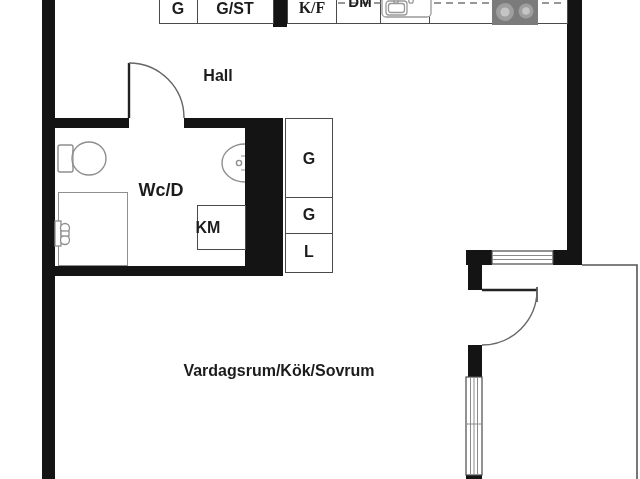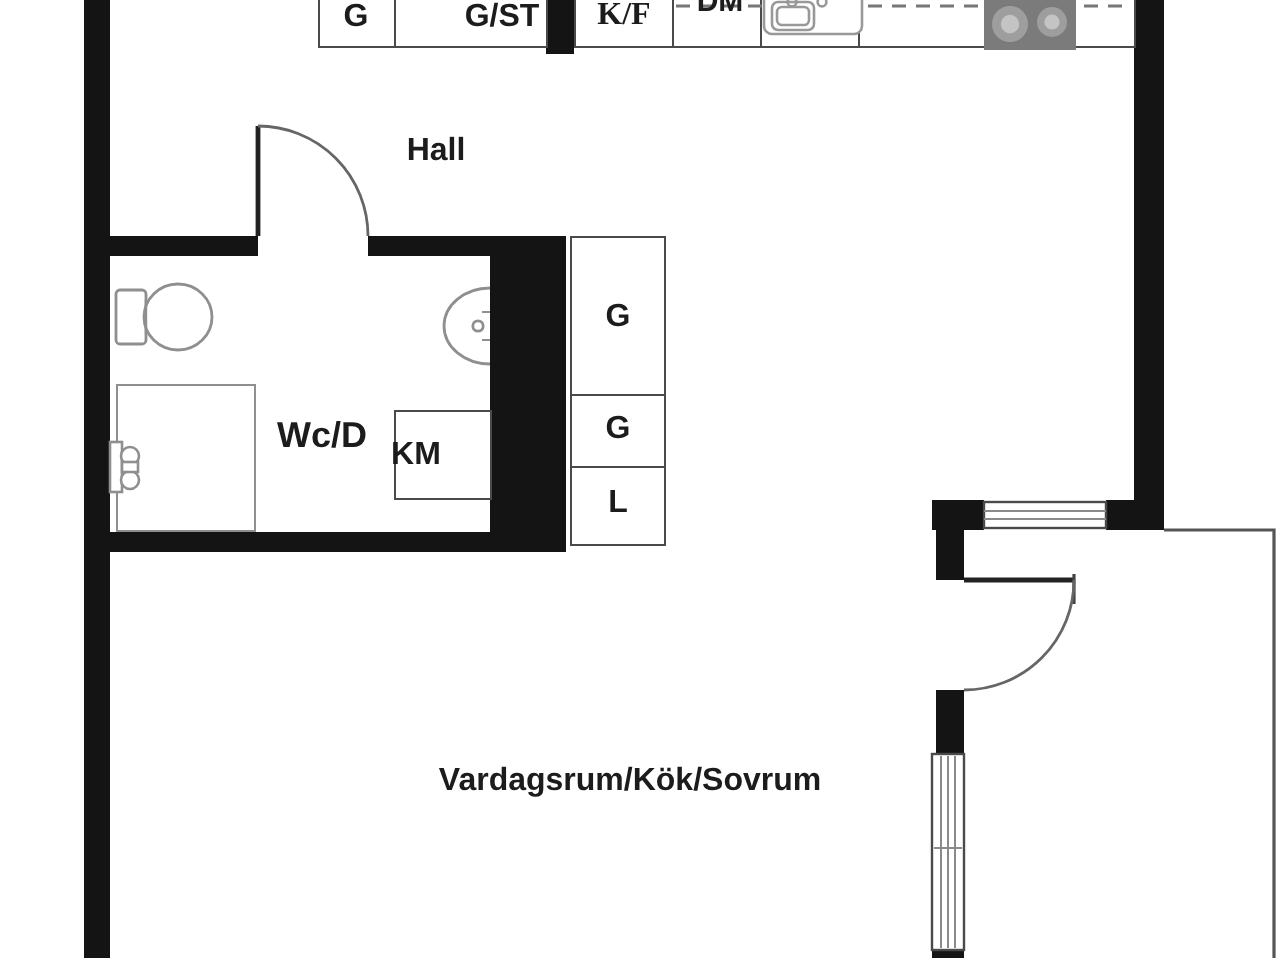--- a/index.html
+++ b/index.html
@@ -10,21 +10,21 @@
   .wall{position:absolute;background:#141414;}
   .cell{position:absolute;border:1px solid #4a4a4a;box-sizing:border-box;background:transparent;}
   .cell.no-top{border-top:none;}
   .cell.light{border-color:#8f8f8f;}
   .lbl{
     position:absolute;transform:translate(-50%,-50%);
     font-weight:bold;color:#1c1c1c;white-space:nowrap;letter-spacing:0px;
   }
   .lbl.sm{font-size:15px;}
   .lbl.md{font-size:16px;}
-  .lbl.lg{font-size:18px;margin-top:28px;}
+  .lbl.lg{font-size:18px;}
   svg.overlay{position:absolute;left:0;top:0;}
 </style>
 </head>
 <body>
 
 <div id="plan">
 
   <div class="wall" style="left:42px;top:0;width:13px;height:479px;"></div>
   <div class="wall" style="left:273px;top:0;width:14px;height:27px;"></div>
   <div class="wall" style="left:567px;top:0;width:15px;height:265px;"></div>
@@ -106,24 +106,24 @@
     <g>
       <rect x="492" y="-3" width="46" height="28" fill="#7b7b7b"></rect>
       <circle cx="505" cy="12" r="9" fill="#9e9e9e"></circle>
       <circle cx="505" cy="12" r="4.6" fill="#c4c4c4"></circle>
       <circle cx="526" cy="11" r="7.5" fill="#9e9e9e"></circle>
       <circle cx="526" cy="11" r="3.8" fill="#c4c4c4"></circle>
     </g>
   </svg>
 
   <div class="lbl md" style="left:178px;top:9px;">G</div>
-  <div class="lbl md" style="left:251px;top:9px;">G/ST</div>
+  <div class="lbl md" style="left:235px;top:9px;">G/ST</div>
   <div class="lbl md" style="left:312px;top:8px;font-family:Liberation Serif, serif;">K/F</div>
   <div class="lbl sm" style="left:360px;top:1px;">DM</div>
   <div class="lbl md" style="left:218px;top:76px;">Hall</div>
   <div class="lbl lg" style="left:161px;top:190px;">Wc/D</div>
   <div class="lbl md" style="left:208px;top:228px;">KM</div>
   <div class="lbl md" style="left:309px;top:159px;">G</div>
   <div class="lbl md" style="left:309px;top:215px;">G</div>
   <div class="lbl md" style="left:309px;top:252px;">L</div>
-  <div class="lbl md" style="left:279px;top:391px;margin-left:36px;">Vardagsrum/Kök/Sovrum</div>
+  <div class="lbl md" style="left:279px;top:371px;">Vardagsrum/Kök/Sovrum</div>
 
 </div>
 
 </body></html>

